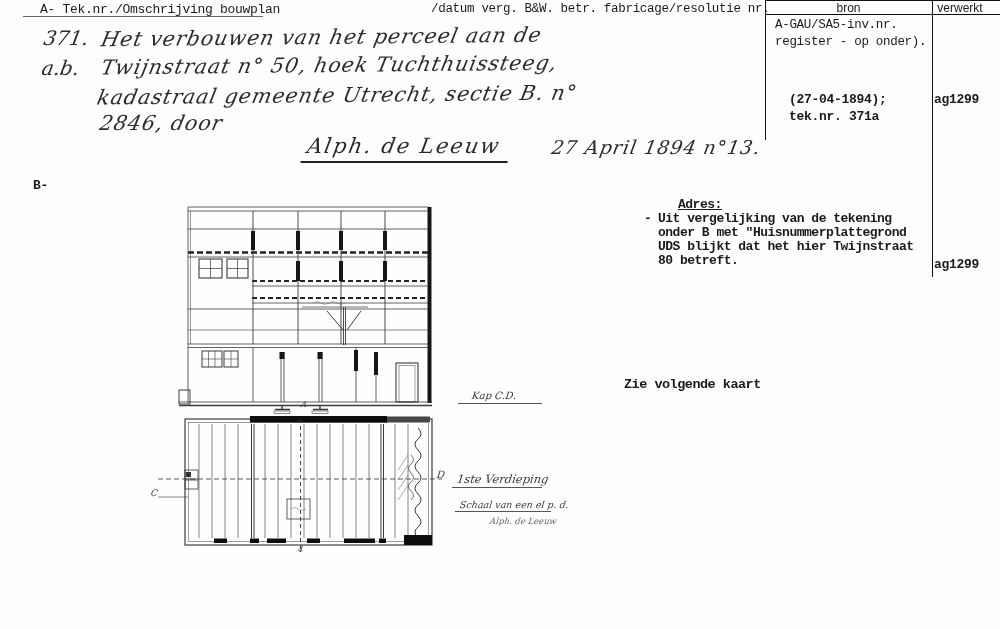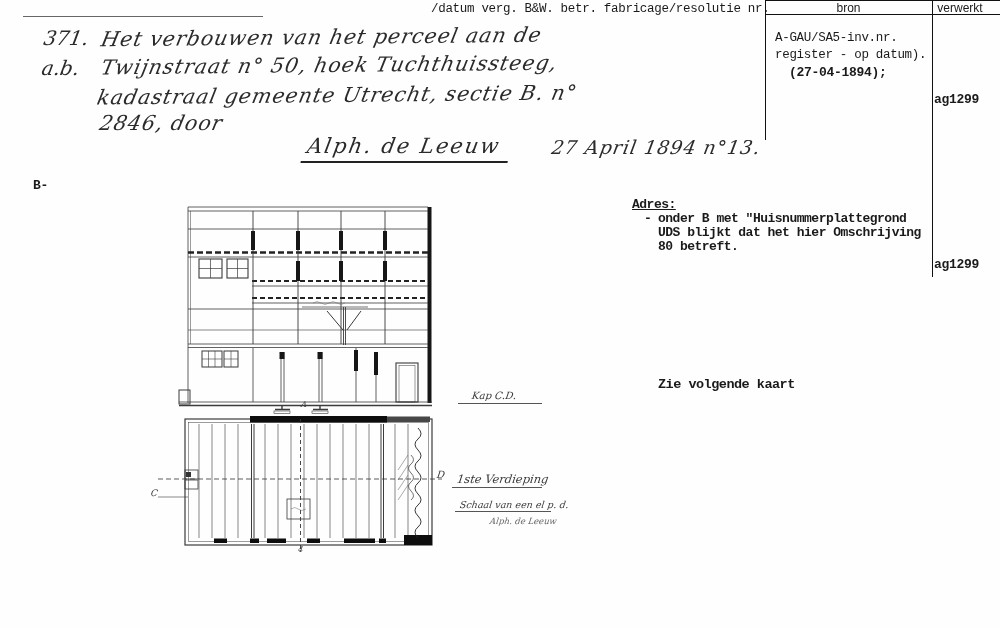--- a/index.html
+++ b/index.html
@@ -18,34 +18,36 @@
   .ulined{border-bottom:1.5px solid #222;padding-bottom:1px;}
   .bron-line{font-size:12.5px;line-height:17px;}
   .adres-line{font-size:13px;line-height:14px;font-weight:700;letter-spacing:-0.5px;}
   svg{display:block;}
 </style>
 </head>
 <body>
 
 <div class="card">
 
+  <div class="abs mono" style="left:40px;top:2px;font-size:13px;">A- Tek.nr./Omschrijving bouwplan</div>
   <div class="hline" style="left:23px;top:16px;width:240px;background:#666;"></div>
   <div class="abs mono" style="left:431px;top:2px;font-size:12.5px;">/datum verg. B&amp;W. betr. fabricage/resolutie nr.</div>
 
   <div class="hline" style="left:765px;top:0;width:235px;"></div>
   <div class="vline" style="left:765px;top:0;height:140px;"></div>
   <div class="vline" style="left:932px;top:0;height:277px;"></div>
   <div class="hline" style="left:765px;top:14px;width:235px;"></div>
   <div class="abs sans" style="left:765px;top:1px;width:167px;text-align:center;font-size:12px;">bron</div>
   <div class="abs sans" style="left:932px;top:1px;width:56px;text-align:center;font-size:12px;">verwerkt</div>
 
-  <div class="abs" style="left:775px;top:30px;">
+  <div class="abs" style="left:775px;top:17px;">
     <div class="mono bron-line">A-GAU/SA5-inv.nr.</div>
-    <div class="mono bron-line">register - op datum).</div>
-    <div class="mono bron-line bold" style="padding-left:14px;font-size:13px;">(27-04-1894);</div>
+    <div class="mono bron-line">register - op onder).</div>
+    <div class="mono bron-line bold" style="padding-left:14px;font-size:13px;margin-top:40px;">(27-04-1894);</div>
+    <div class="mono bron-line bold" style="padding-left:14px;font-size:13px;">tek.nr. 371a</div>
   </div>
   <div class="abs mono bold" style="left:934px;top:92px;font-size:13px;">ag1299</div>
 
   <div class="abs hand" style="left:44px;top:26px;font-size:20px;">371.</div>
   <div class="abs hand" style="left:102px;top:25px;font-size:20.5px;letter-spacing:1px;transform:skewX(-12deg) rotate(-0.6deg);">Het verbouwen van het perceel aan de</div>
   <div class="abs hand" style="left:42px;top:56px;font-size:20px;">a.b.</div>
   <div class="abs hand" style="left:102px;top:53px;font-size:20.5px;letter-spacing:1px;transform:skewX(-12deg) rotate(-0.6deg);">Twijnstraat n° 50, hoek Tuchthuissteeg,</div>
   <div class="abs hand" style="left:98px;top:83px;font-size:20.5px;letter-spacing:1px;transform:skewX(-12deg) rotate(-0.6deg);">kadastraal gemeente Utrecht, sectie B. n°</div>
   <div class="abs hand" style="left:100px;top:111px;font-size:20.5px;letter-spacing:1px;transform:skewX(-12deg);">2846, door</div>
   <div class="abs hand ulined" style="left:303px;top:134px;font-size:21px;letter-spacing:2px;border-bottom-width:2px;padding:0 10px 3px 4px;">Alph. de Leeuw</div>
@@ -180,24 +182,25 @@
   <div class="abs hand-sm" style="left:151px;top:488px;font-size:9px;">C</div>
   <div class="abs hand-sm" style="left:437px;top:469px;font-size:10px;">D</div>
   <div class="abs hand-sm" style="left:301px;top:400px;font-size:8px;">A</div>
   <div class="abs hand-sm" style="left:298px;top:545px;font-size:8px;">4</div>
   <div class="abs hand-sm" style="left:457px;top:472px;font-size:11.5px;">1ste Verdieping</div>
   <div class="hline" style="left:452px;top:487px;width:90px;background:#555;"></div>
   <div class="abs hand-sm" style="left:460px;top:499px;font-size:9.5px;">Schaal van een el p. d.</div>
   <div class="hline" style="left:455px;top:511px;width:96px;background:#555;"></div>
   <div class="abs hand-sm" style="left:490px;top:516px;font-size:8.5px;color:#666;">Alph. de Leeuw</div>
 
-  <div class="abs mono adres-line" style="left:632px;top:198px;text-decoration:underline;">Adres:</div>
+  <div class="abs mono adres-line" style="left:678px;top:198px;text-decoration:underline;">Adres:</div>
   <div class="abs mono adres-line" style="left:644px;top:212px;">-</div>
   <div class="abs" style="left:658px;top:212px;">
+    <div class="mono adres-line">Uit vergelijking van de tekening</div>
     <div class="mono adres-line">onder B met "Huisnummerplattegrond</div>
-    <div class="mono adres-line">UDS blijkt dat het hier Omschrijving</div>
+    <div class="mono adres-line">UDS blijkt dat het hier Twijnstraat</div>
     <div class="mono adres-line">80 betreft.</div>
   </div>
   <div class="abs mono bold" style="left:934px;top:257px;font-size:13px;">ag1299</div>
 
-  <div class="abs mono bold" style="left:658px;top:377px;font-size:13.5px;letter-spacing:-0.5px;text-align:center;">Zie volgende kaart</div>
+  <div class="abs mono bold" style="left:624px;top:377px;font-size:13.5px;letter-spacing:-0.5px;text-align:center;">Zie volgende kaart</div>
 
 </div>
 
 </body></html>

